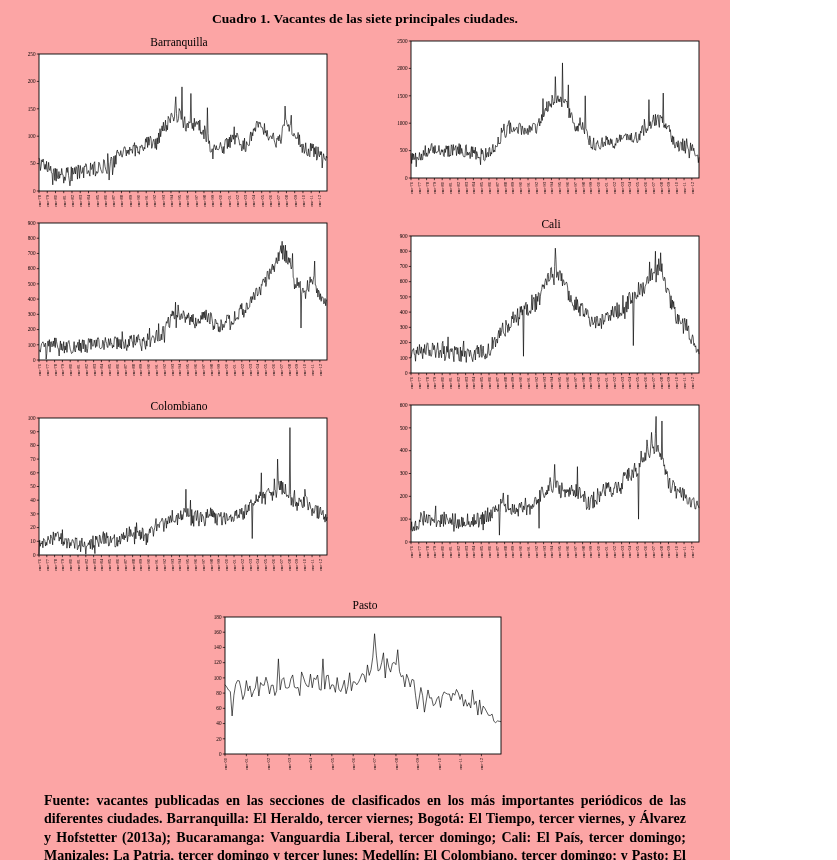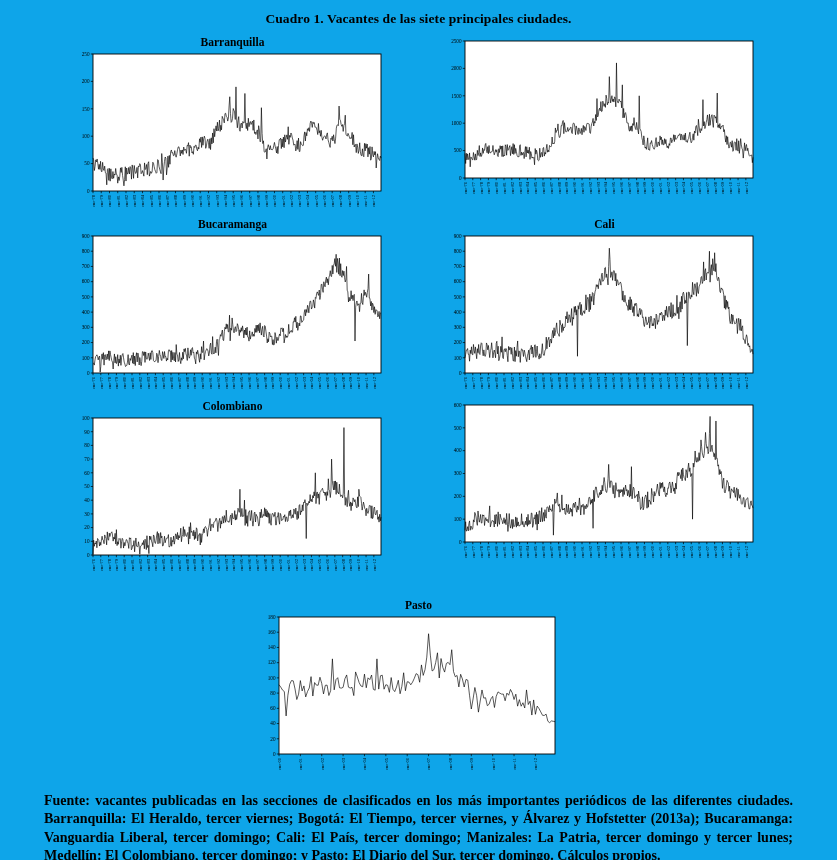--- a/index.html
+++ b/index.html
@@ -1,32 +1,32 @@
 <!DOCTYPE html>
 <html><head>
 <meta charset="utf-8">
 <style>
   html,body{margin:0;padding:0;background:#fff;}
   .page{
-    width:837px;height:860px;position:relative;background:#0ea5e9;
+    width:730px;height:860px;position:relative;background:#fca5a5;
     font-family:"Liberation Serif", serif;color:#000;overflow:hidden;
   }
   .main-title{
     text-align:center;font-weight:bold;font-size:13.5px;
     padding-top:11px;letter-spacing:.1px;
   }
   .charts-grid{
     width:704px;margin:9px auto 0 auto;
     display:grid;grid-template-columns:332px 332px;column-gap:40px;row-gap:3px;
     justify-content:center;
   }
   figure.chart-block{margin:0;width:332px;}
   figure.chart-block.center{margin:20px auto 0 auto;}
   .chart-title{
-    text-align:center;font-weight:bold;font-size:11.5px;margin:0 0 1px 0;
+    text-align:center;font-weight:normal;font-size:11.5px;margin:0 0 1px 0;
   }
   .plot{width:332px;height:166px;}
   .plot svg{display:block;}
   .footer-note{
     margin:14px 44px 0 44px;font-size:14px;font-weight:bold;
     text-align:justify;line-height:1.32;
   }
 </style>
 </head>
 <body>
@@ -215,21 +215,20 @@
             <text x="293.1460496613995" y="146" font-size="4.4" text-anchor="end" fill="#000" transform="rotate(-90 293.1460496613995 146)">ene-10</text>
             <line x1="299.0474040632054" y1="142" x2="299.0474040632054" y2="144.2" stroke="#000" stroke-width="0.7"></line>
             <text x="300.9474040632054" y="146" font-size="4.4" text-anchor="end" fill="#000" transform="rotate(-90 300.9474040632054 146)">ene-11</text>
             <line x1="306.8487584650113" y1="142" x2="306.8487584650113" y2="144.2" stroke="#000" stroke-width="0.7"></line>
             <text x="308.7487584650113" y="146" font-size="4.4" text-anchor="end" fill="#000" transform="rotate(-90 308.7487584650113 146)">ene-12</text>
             <path d="M26.00 117.51L26.65 127.53L27.30 117.24L27.95 123.92L28.60 117.85L29.25 123.03L29.90 123.65L30.55 116.91L31.20 130.82L31.85 120.91L32.50 121.74L33.15 123.37L33.80 123.93L34.45 116.51L35.10 120.59L35.75 124.19L36.40 117.89L37.05 124.09L37.70 123.37L38.35 114.31L39.00 119.55L39.65 116.69L40.30 109.54L40.95 120.44L41.60 116.91L42.25 120.53L42.90 119.04L43.55 111.94L44.20 117.36L44.85 113.57L45.50 114.40L46.15 108.85L46.80 107.42L47.45 113.77L48.10 116.81L48.75 110.68L49.40 117.74L50.05 109.47L50.70 116.58L51.35 117.01L52.00 115.68L52.65 115.83L53.30 115.47L53.95 109.45L54.60 115.63L55.26 118.80L55.91 116.71L56.56 113.67L57.21 116.12L57.86 113.73L58.51 119.70L59.16 120.61L59.81 112.76L60.46 116.49L61.11 109.69L61.76 113.20L62.41 110.07L63.06 120.59L63.71 109.84L64.36 120.54L65.01 119.11L65.66 119.80L66.31 108.79L66.96 110.40L67.61 119.24L68.26 108.51L68.91 114.40L69.56 113.68L70.21 111.31L70.86 109.57L71.51 119.59L72.16 114.66L72.81 110.71L73.46 117.78L74.11 107.55L74.76 118.46L75.41 108.68L76.06 117.45L76.71 112.39L77.36 115.35L78.01 119.23L78.66 120.66L79.31 120.66L79.96 120.95L80.61 109.87L81.26 108.71L81.91 119.39L82.56 116.14L83.21 119.09L83.86 116.72L84.51 116.35L85.16 122.59L85.81 116.35L86.46 110.59L87.11 120.88L87.76 110.78L88.41 116.96L89.06 114.09L89.71 117.49L90.36 111.22L91.01 123.36L91.66 115.54L92.31 117.45L92.96 122.09L93.61 121.05L94.26 122.15L94.91 121.47L95.56 128.75L96.21 112.52L96.86 118.12L97.51 114.18L98.16 117.09L98.81 124.09L99.46 124.69L100.11 124.24L100.76 112.22L101.41 121.30L102.06 117.55L102.71 116.42L103.36 120.88L104.01 111.95L104.66 111.49L105.31 120.12L105.96 116.38L106.61 118.14L107.26 112.57L107.91 108.33L108.56 116.19L109.21 114.08L109.86 115.85L110.51 109.48L111.16 110.41L111.81 111.05L112.47 109.73L113.12 101.00L113.77 107.88L114.42 107.02L115.07 107.85L115.72 105.40L116.37 91.95L117.02 96.55L117.67 94.47L118.32 94.45L118.97 87.90L119.62 97.93L120.27 101.36L120.92 101.33L121.57 98.01L122.22 89.62L122.87 89.79L123.52 86.13L124.17 84.46L124.82 97.69L125.47 86.70L126.12 92.00L126.77 95.80L127.42 95.90L128.07 95.10L128.72 91.45L129.37 95.39L130.02 93.48L130.67 93.45L131.32 91.52L131.97 91.03L132.62 96.57L133.27 97.57L133.92 88.02L134.57 87.00L135.22 87.49L135.87 91.65L136.52 98.69L137.17 89.90L137.82 92.10L138.47 95.92L139.12 98.45L139.77 91.91L140.42 93.89L141.07 97.51L141.72 96.26L142.37 92.42L143.02 98.74L143.67 93.63L144.32 89.40L144.97 96.28L145.62 90.56L146.27 91.57L146.92 94.52L147.57 88.76L148.22 87.15L148.87 87.70L149.52 87.63L150.17 87.97L150.82 96.75L151.47 97.38L152.12 90.79L152.77 87.54L153.42 86.03L154.07 82.38L154.72 90.01L155.37 85.48L156.02 87.10L156.67 78.51L157.32 84.47L157.97 62.54L158.62 80.95L159.27 79.53L159.92 73.82L160.57 72.24L161.22 74.81L161.87 65.61L162.52 75.60L163.17 75.20L163.82 65.17L164.47 68.13L165.12 70.36L165.77 67.70L166.42 71.37L167.07 59.15L167.72 62.51L168.37 68.81L169.02 66.37L169.67 67.07L170.33 40.62L170.98 59.61L171.63 66.89L172.28 63.13L172.93 59.67L173.58 65.48L174.23 63.00L174.88 66.07L175.53 60.84L176.18 61.76L176.83 70.87L177.48 26.92L178.13 64.19L178.78 66.65L179.43 66.74L180.08 63.14L180.73 64.87L181.38 65.66L182.03 64.99L182.68 71.88L183.33 48.84L183.98 81.84L184.63 72.41L185.28 81.70L185.93 77.38L186.58 76.62L187.23 79.81L187.88 86.80L188.53 86.95L189.18 86.95L189.83 93.32L190.48 95.22L191.13 90.37L191.78 94.63L192.43 89.86L193.08 95.31L193.73 87.59L194.38 89.37L195.03 81.64L195.68 89.31L196.33 92.42L196.98 93.64L197.63 86.40L198.28 92.04L198.93 94.41L199.58 97.93L200.23 59.80L200.88 92.50L201.53 93.89L202.18 95.59L202.83 101.49L203.48 104.34L204.13 108.91L204.78 99.85L205.43 103.54L206.08 112.06L206.73 111.04L207.38 113.35L208.03 107.96L208.68 101.85L209.33 113.40L209.98 113.28L210.63 114.35L211.28 106.84L211.93 107.40L212.58 104.56L213.23 108.51L213.88 110.68L214.53 112.50L215.18 113.29L215.83 111.46L216.48 105.30L217.13 101.60L217.78 110.72L218.43 110.60L219.08 105.86L219.73 107.03L220.38 109.76L221.03 99.89L221.68 103.78L222.33 101.12L222.98 108.54L223.63 103.75L224.28 108.69L224.93 108.84L225.58 102.66L226.23 107.72L226.88 103.50L227.53 109.25L228.19 111.72L228.84 109.88L229.49 112.39L230.14 107.63L230.79 109.40L231.44 102.06L232.09 102.01L232.74 106.75L233.39 104.21L234.04 103.93L234.69 98.68L235.34 105.60L235.99 99.03L236.64 103.31L237.29 103.02L237.94 102.46L238.59 100.80L239.24 99.28L239.89 99.67L240.54 97.84L241.19 97.93L241.84 104.07L242.49 98.26L243.14 99.48L243.79 103.80L244.44 103.65L245.09 98.72L245.74 104.22L246.39 97.04L247.04 105.59L247.69 104.72L248.34 106.43L248.99 103.62L249.64 102.65L250.29 98.79L250.94 96.19L251.59 104.61L252.24 106.81L252.89 105.38L253.54 101.31L254.19 97.74L254.84 104.19L255.49 95.10L256.14 97.09L256.79 90.62L257.44 89.51L258.09 93.94L258.74 99.64L259.39 83.25L260.04 89.78L260.69 95.25L261.34 96.87L261.99 92.64L262.64 94.56L263.29 90.65L263.94 63.64L264.59 89.94L265.24 85.64L265.89 92.59L266.54 90.34L267.19 86.40L267.84 83.63L268.49 78.92L269.14 85.38L269.79 89.87L270.44 78.26L271.09 89.30L271.74 83.45L272.39 79.91L273.04 78.71L273.69 86.94L274.34 91.38L274.99 79.12L275.64 79.79L276.29 82.13L276.94 80.77L277.59 86.79L278.24 57.06L278.89 91.37L279.54 88.81L280.19 92.08L280.84 87.56L281.49 93.11L282.14 91.21L282.79 90.04L283.44 90.20L284.09 89.15L284.74 95.81L285.40 93.64L286.05 101.45L286.70 106.08L287.35 99.75L288.00 108.56L288.65 100.74L289.30 108.05L289.95 112.12L290.60 110.57L291.25 106.16L291.90 106.54L292.55 111.19L293.20 104.70L293.85 115.34L294.50 114.18L295.15 106.49L295.80 106.03L296.45 106.35L297.10 114.35L297.75 102.67L298.40 113.19L299.05 115.13L299.70 104.75L300.35 117.35L301.00 110.70L301.65 102.62L302.30 108.87L302.95 112.21L303.60 113.84L304.25 122.08L304.90 114.98L305.55 106.85L306.20 114.71L306.85 110.30L307.50 108.47L308.15 114.76L308.80 112.15L309.45 116.20L310.10 119.29L310.75 120.14L311.40 119.54L312.05 119.12L312.70 119.04L313.35 126.66L314.00 121.37" fill="none" stroke="#000000" stroke-width="0.65" stroke-linejoin="round"></path>
           </svg>
         </div>
     </figure>
     <figure class="chart-block">
-      <figcaption class="chart-title">Bucaramanga</figcaption>
       <div class="plot">
           <svg width="332" height="166" viewBox="0 0 332 166" xmlns="http://www.w3.org/2000/svg" font-family="Liberation Serif, serif">
             <rect x="26" y="5" width="288" height="137" fill="#ffffff" stroke="#000000" stroke-width="0.9"></rect>
             <line x1="23.8" y1="142" x2="26" y2="142" stroke="#000" stroke-width="0.7"></line>
             <text x="22.5" y="143.8" font-size="5.2" text-anchor="end" fill="#000">0</text>
             <line x1="23.8" y1="126.77777777777777" x2="26" y2="126.77777777777777" stroke="#000" stroke-width="0.7"></line>
             <text x="22.5" y="128.57777777777778" font-size="5.2" text-anchor="end" fill="#000">100</text>
             <line x1="23.8" y1="111.55555555555556" x2="26" y2="111.55555555555556" stroke="#000" stroke-width="0.7"></line>
             <text x="22.5" y="113.35555555555555" font-size="5.2" text-anchor="end" fill="#000">200</text>
             <line x1="23.8" y1="96.33333333333334" x2="26" y2="96.33333333333334" stroke="#000" stroke-width="0.7"></line>

